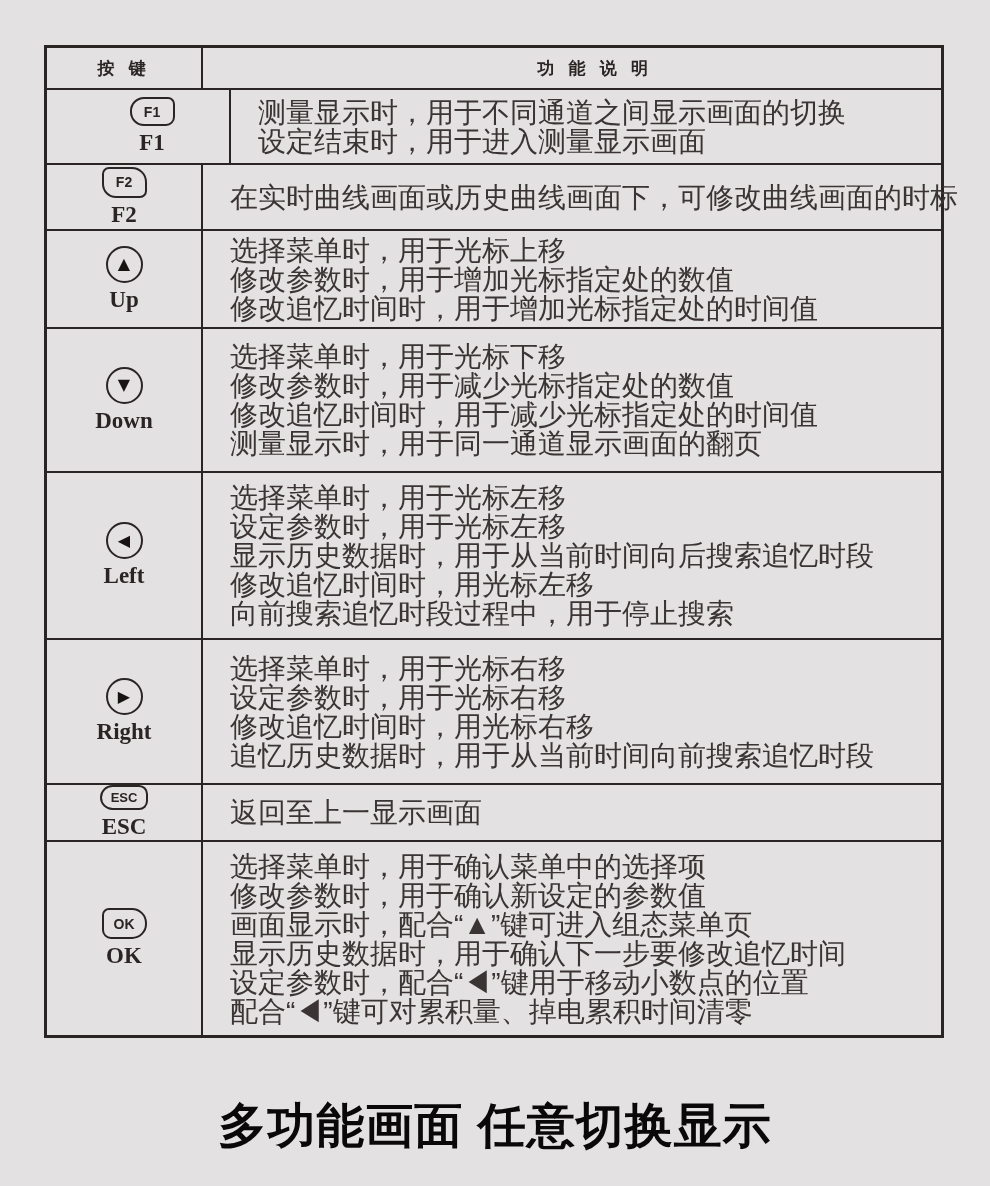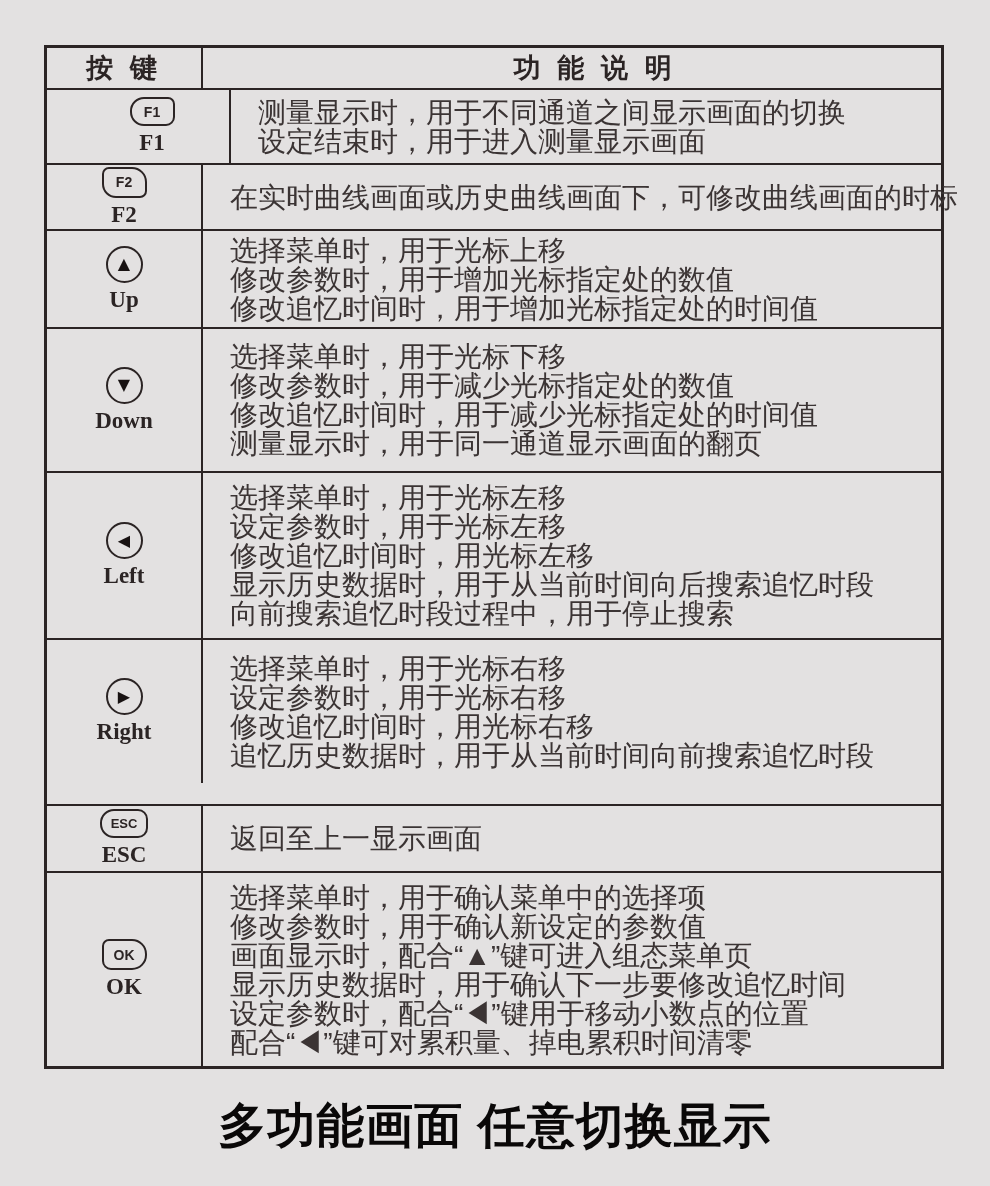--- a/index.html
+++ b/index.html
@@ -38,26 +38,26 @@
     padding-right: 12px;
   }
   
   .h-header { height: 40px; }
   .h-f1     { height: 75px; padding-left: 28px; }
   .h-f2     { height: 66px; }
   .h-up     { height: 98px; }
   .h-down   { height: 144px; }
   .h-left   { height: 167px; }
   .h-right  { height: 145px; }
-  .h-esc    { height: 67px; margin-top: 21px; }
+  .h-esc    { height: 57px; }
   .h-ok     { height: 195px; }
 
   .header-cell-text {
     font-family: "Liberation Serif", serif;
-    font-size: 27px;
+    font-size: 17px;
     font-weight: 600;
     color: #2b2424;
     letter-spacing: 5px;
   }
   .trow.header .cell-desc {
     align-items: center;
     padding-left: 0;
     padding-right: 0;
     margin-left: 46px;
   }
@@ -190,22 +190,22 @@
   <div class="trow h-left">
     <div class="cell-key">
       <div class="keycircle">
         <span class="tri">◀</span>
       </div>
       <div class="key-label">Left</div>
     </div>
     <div class="cell-desc">
       <div class="desc-line">选择菜单时，用于光标左移</div>
       <div class="desc-line">设定参数时，用于光标左移</div>
+      <div class="desc-line">显示历史数据时，用于从当前时间向后搜索追忆时段</div>
       <div class="desc-line">修改追忆时间时，用光标左移</div>
-      <div class="desc-line">显示历史数据时，用于从当前时间向后搜索追忆时段</div>
       <div class="desc-line">向前搜索追忆时段过程中，用于停止搜索</div>
     </div>
   </div>
 
   <div class="trow h-right">
     <div class="cell-key">
       <div class="keycircle">
         <span class="tri">▶</span>
       </div>
       <div class="key-label">Right</div>

